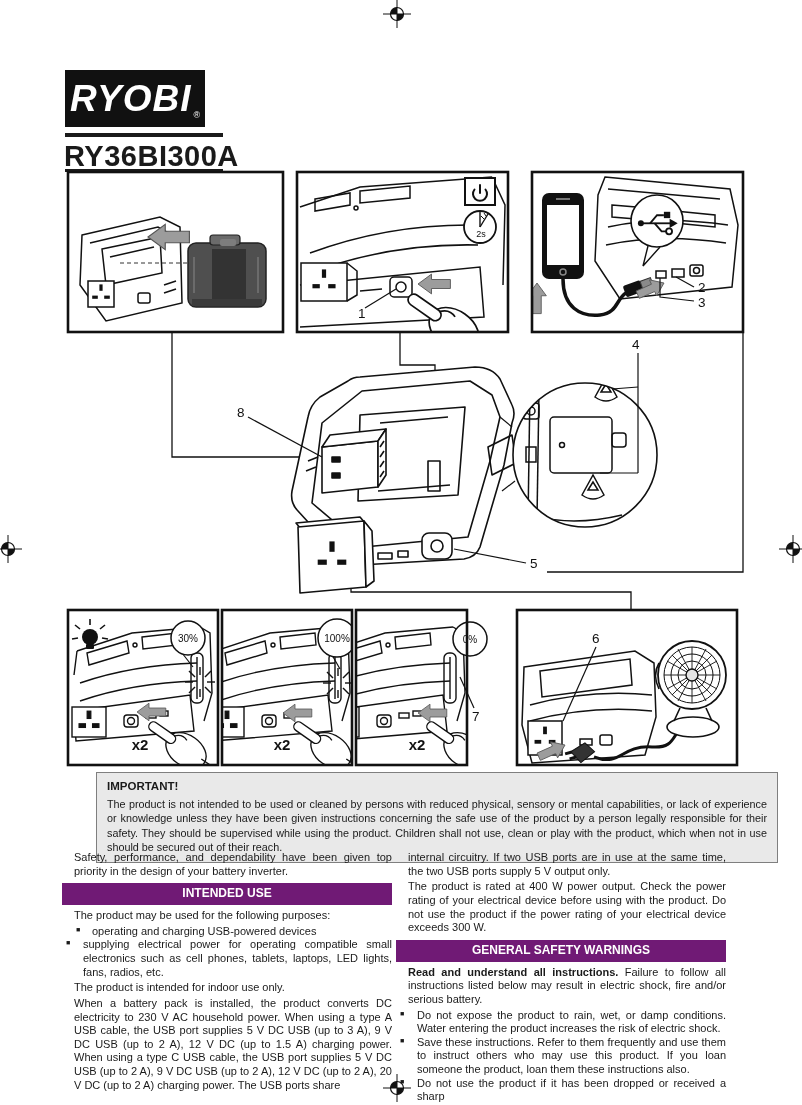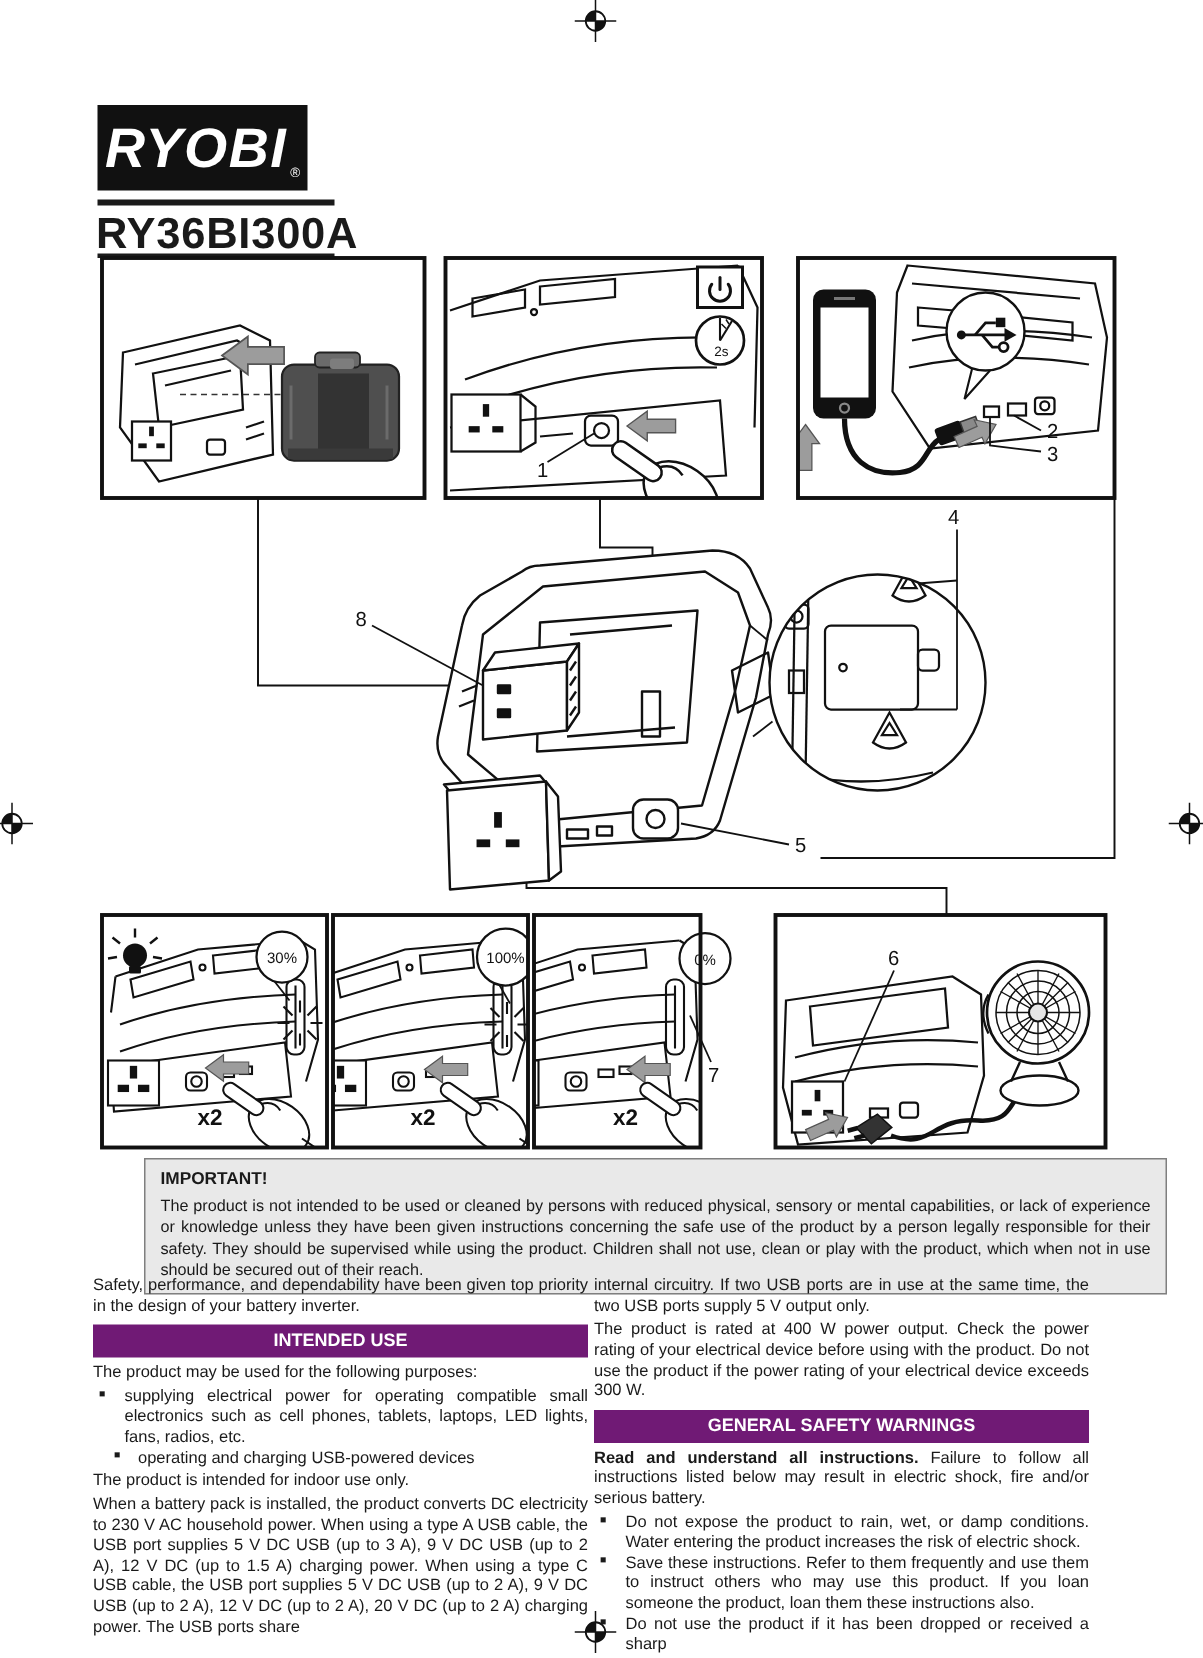--- a/index.html
+++ b/index.html
@@ -24,21 +24,21 @@
   .sec{font-size:9px;text-anchor:middle;}
   
   #important{position:absolute;left:60px;top:772px;width:682px;box-sizing:border-box;
      background:#e9e9e9;border:1px solid #7f7f7f;padding:7px 10px 8px 10px;margin-left:36px;}
   #important .ttl{font-size:11.5px;font-weight:bold;margin-bottom:5px;}
   #important .bdy{font-size:10.8px;line-height:1.32;text-align:justify;}
   
   .col{position:absolute;top:851px;width:330px;font-size:11px;line-height:1.24;text-align:justify;}
   #colL{left:62px;}
   #colR{left:396px;}
-  .para{margin:0 0 2px 0;}
+  .para{margin:0 0 2px 12px;}
   .hdr{background:#701a75;color:#fff;font-weight:bold;font-size:12px;
        padding:3px 7px 4px 7px;margin:5px 0 4px 0;text-align:center;}
   .bullets{margin:0 0 2px 0;}
   .bi{position:relative;padding-left:21px;margin:0;}
   .bi::before{content:"\25A0";position:absolute;left:4px;top:1px;font-size:7px;}
   .bi.indent1{padding-left:30px;}
   .bi.indent1::before{left:14px;}
 </style>
 </head>
 <body>
@@ -443,22 +443,22 @@
   <div id="important">
     <div class="ttl">IMPORTANT!</div>
     <div class="bdy">The product is not intended to be used or cleaned by persons with reduced physical, sensory or mental capabilities, or lack of experience or knowledge unless they have been given instructions concerning the safe use of the product by a person legally responsible for their safety. They should be supervised while using the product. Children shall not use, clean or play with the product, which when not in use should be secured out of their reach.</div>
   </div>
 
   <div class="col" id="colL">
     <p class="para">Safety, performance, and dependability have been given top priority in the design of your battery inverter.</p>
     <div class="hdr">INTENDED USE</div>
     <p class="para">The product may be used for the following purposes:</p>
     <div class="bullets">
+      <div class="bi indent1">operating and charging USB-powered devices</div>
       <div class="bi">supplying electrical power for operating compatible small electronics such as cell phones, tablets, laptops, LED lights, fans, radios, etc.</div>
-      <div class="bi indent1">operating and charging USB-powered devices</div>
     </div>
     <p class="para">The product is intended for indoor use only.</p>
     <p class="para">When a battery pack is installed, the product converts DC electricity to 230 V AC household power. When using a type A USB cable, the USB port supplies 5 V DC USB (up to 3 A), 9 V DC USB (up to 2 A), 12 V DC (up to 1.5 A) charging power. When using a type C USB cable, the USB port supplies 5 V DC USB (up to 2 A), 9 V DC USB (up to 2 A), 12 V DC (up to 2 A), 20 V DC (up to 2 A) charging power. The USB ports share</p>
   </div>
 
   <div class="col" id="colR">
     <p class="para">internal circuitry. If two USB ports are in use at the same time, the two USB ports supply 5 V output only.</p>
     <p class="para">The product is rated at 400 W power output. Check the power rating of your electrical device before using with the product. Do not use the product if the power rating of your electrical device exceeds 300 W.</p>
     <div class="hdr">GENERAL SAFETY WARNINGS</div>
     <p class="para"><b>Read and understand all instructions.</b><span> Failure to follow all instructions listed below may result in electric shock, fire and/or serious battery.</span></p>

